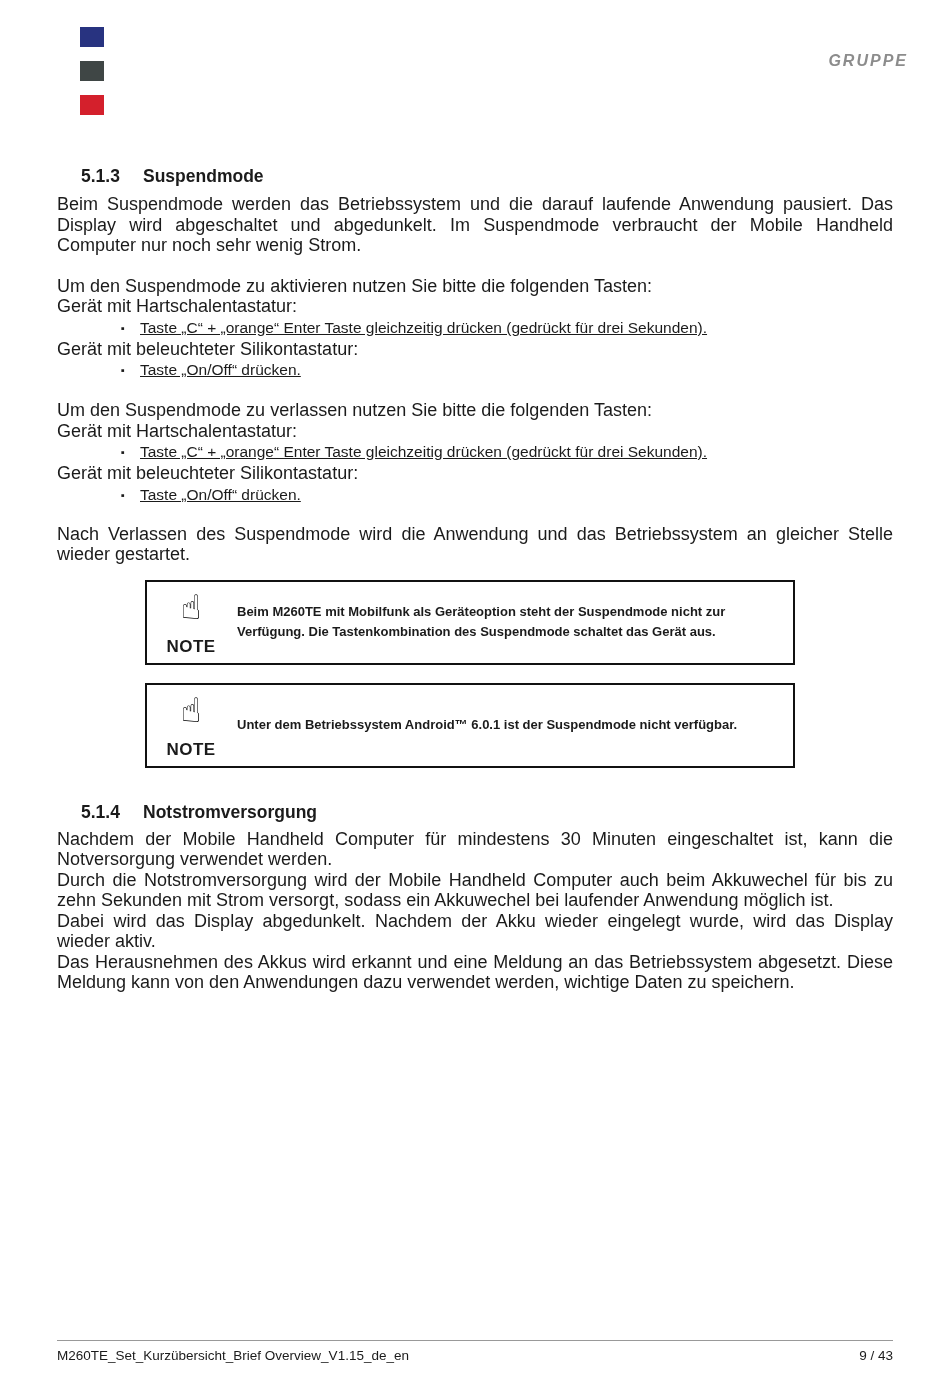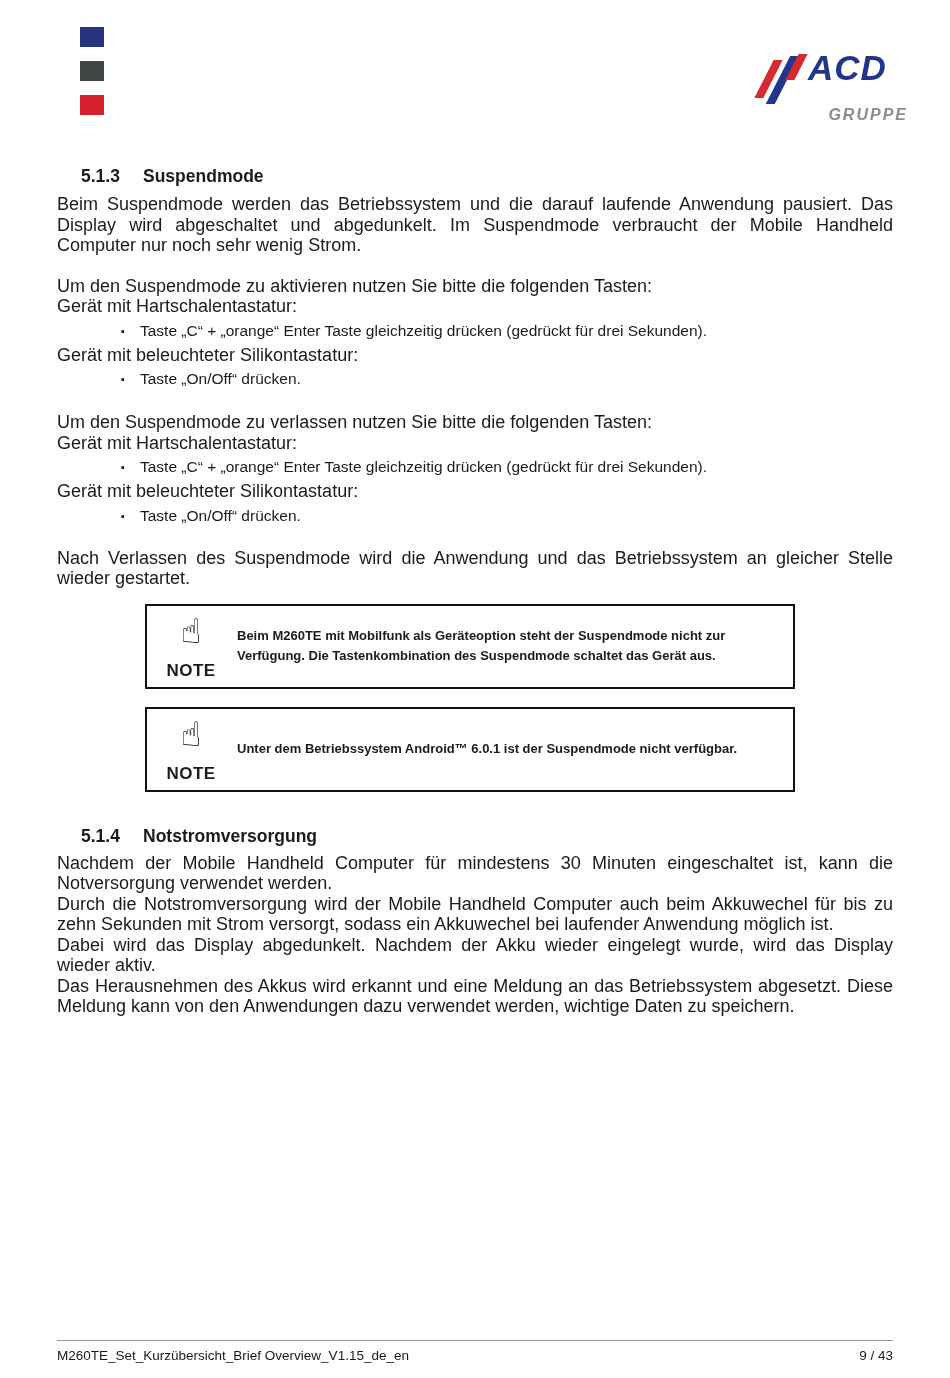--- a/index.html
+++ b/index.html
@@ -27,21 +27,21 @@
 
   
   .content { position:absolute; left:57px; top:165px; width:836px; }
   h2.sect { font-size:17.5px; font-weight:bold; line-height:22px; margin:0; }
   h2.sect .hnum { display:inline-block; width:62px;margin-left:24px; }
   .content p { margin:0; font-size:18px; line-height:20.5px; }
   .just { text-align:justify; }
   p.intro { margin-top:7px; }
   .block { margin-top:20px; }
   .block2 { margin-top:19px; }
-  .bullet { padding-left:64px; font-size:15.5px; line-height:28px; }
+  .bullet { padding-left:64px; font-size:15.5px; line-height:21px;text-decoration:underline; }
   .bmark { display:inline-block; width:19px; font-size:11px; vertical-align:1px; }
   .mt { margin-top:9px; }
   p.closing { margin-top:18px; }
 
   
   .note { margin-left:88px; margin-top:15px; width:650px; box-sizing:border-box;
           border:2px solid #111; display:flex; align-items:center; min-height:74px; }
   .note + .note { margin-top:18px; }
   .note-icon-cell { width:88px; flex:0 0 88px; display:flex; flex-direction:column;
                     align-items:center; justify-content:center; padding:6px 0; }
@@ -64,28 +64,20 @@
 
 <div class="page">
 
   <div class="corner-marks">
     <div class="sq" style="background:#283380"></div>
     <div class="sq" style="background:#3f4645"></div>
     <div class="sq" style="background:#d4202c"></div>
   </div>
 
   <div class="logo">
-    <div class="logo-row">
-      <div class="stripes">
-        <div class="stripe s1" style="background:#d62a33"></div>
-        <div class="stripe s2" style="background:#21368b"></div>
-        <div class="stripe s3" style="background:#d62a33"></div>
-      </div>
-      <div class="logo-brand" style="color:#21368b">ACD</div>
-    </div>
     <div class="logo-sub" style="color:#8c8c8c">GRUPPE</div>
   </div>
 
   <div class="content">
 
     <h2 class="sect"><span class="hnum">5.1.3</span><span>Suspendmode</span></h2>
 
     <p class="just intro">Beim Suspendmode werden das Betriebssystem und die darauf laufende Anwendung pausiert. Das Display wird abgeschaltet und abgedunkelt. Im Suspendmode verbraucht der Mobile Handheld Computer nur noch sehr wenig Strom.</p>
 
     <div class="block">

